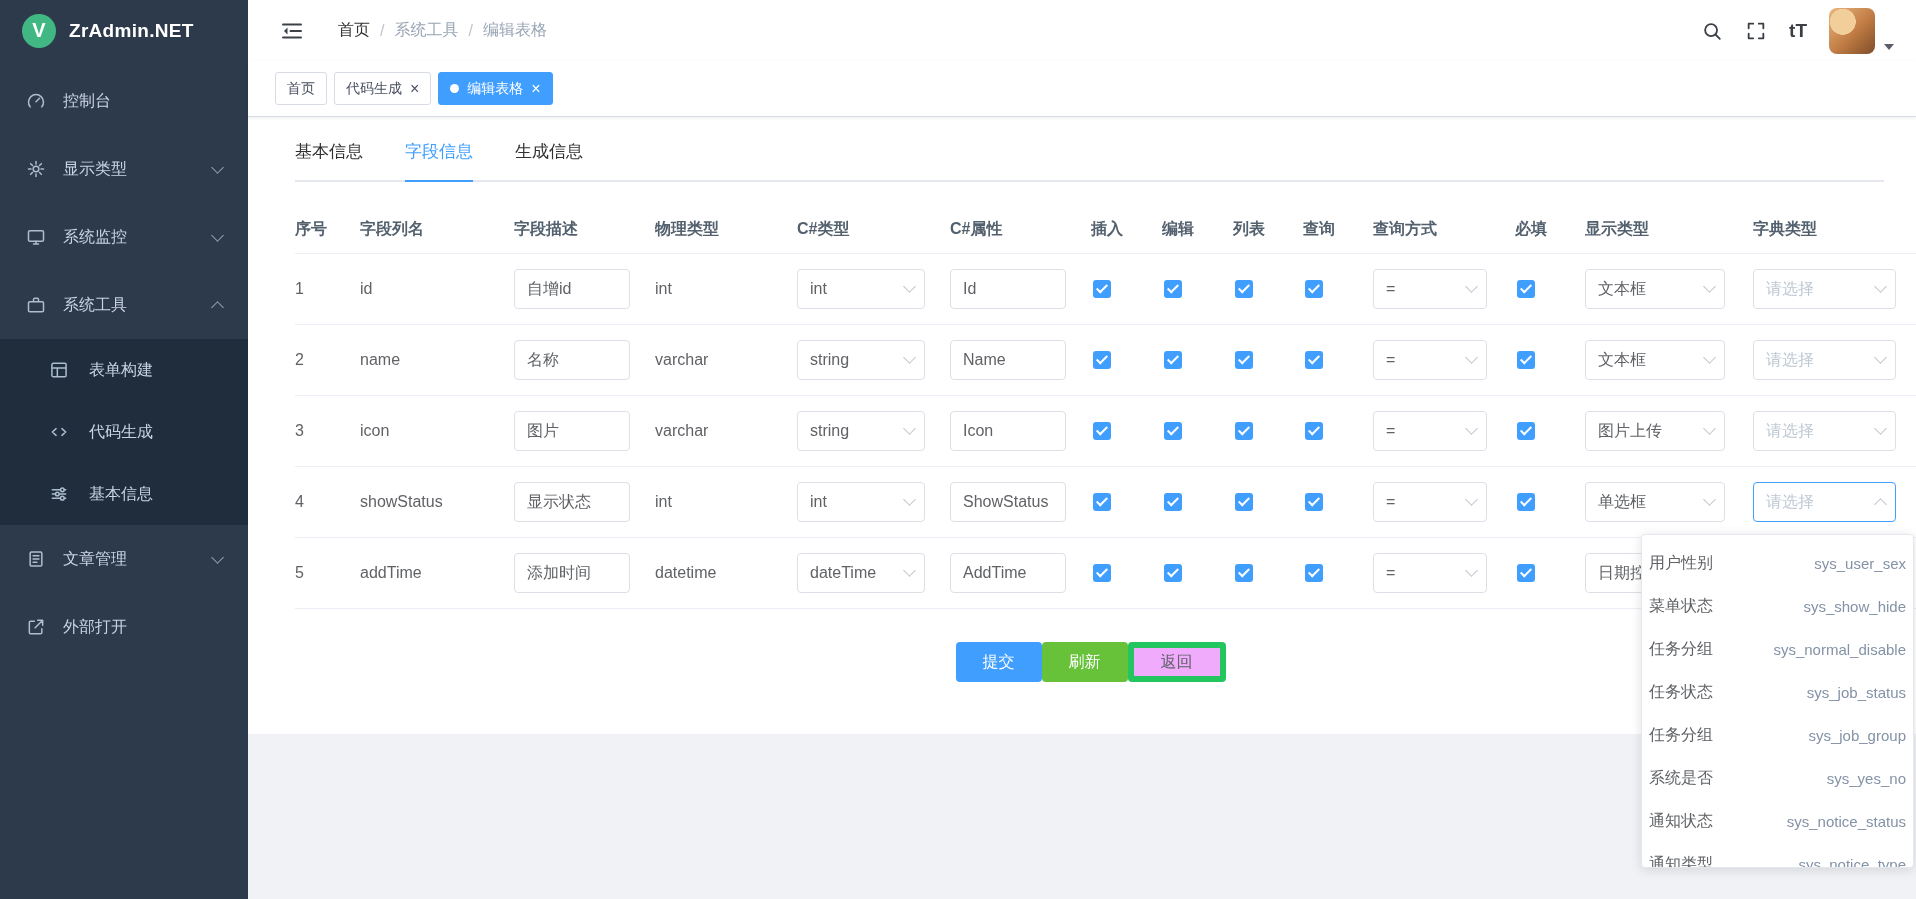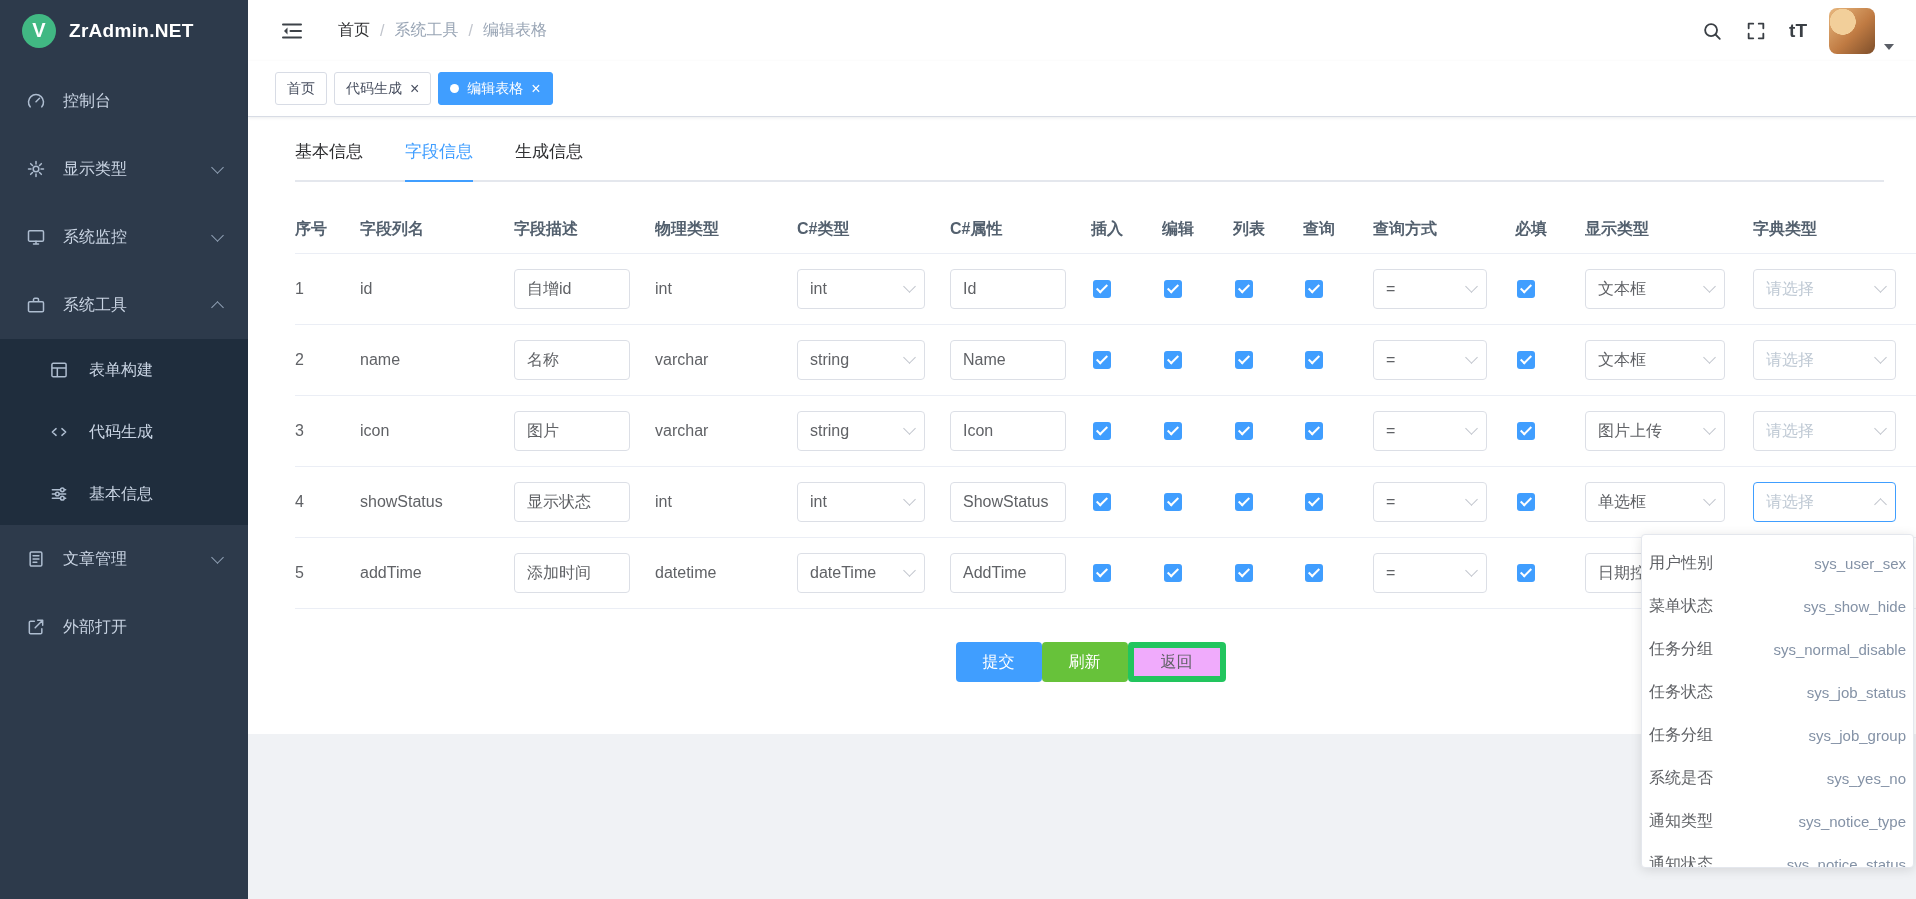--- a/index.html
+++ b/index.html
@@ -591,23 +591,23 @@
     <span class="dd-label">任务分组</span>
     <span class="dd-value">sys_job_group</span>
   </div>
 
   <div class="dd-item">
     <span class="dd-label">系统是否</span>
     <span class="dd-value">sys_yes_no</span>
   </div>
 
   <div class="dd-item">
+    <span class="dd-label">通知状态</span>
+    <span class="dd-value">sys_notice_status</span>
+  </div>
+
+  <div class="dd-item">
     <span class="dd-label">通知类型</span>
     <span class="dd-value">sys_notice_type</span>
   </div>
-
-  <div class="dd-item">
-    <span class="dd-label">通知状态</span>
-    <span class="dd-value">sys_notice_status</span>
-  </div>
 </div>
   </div>
 </div>
 
 </body></html>

